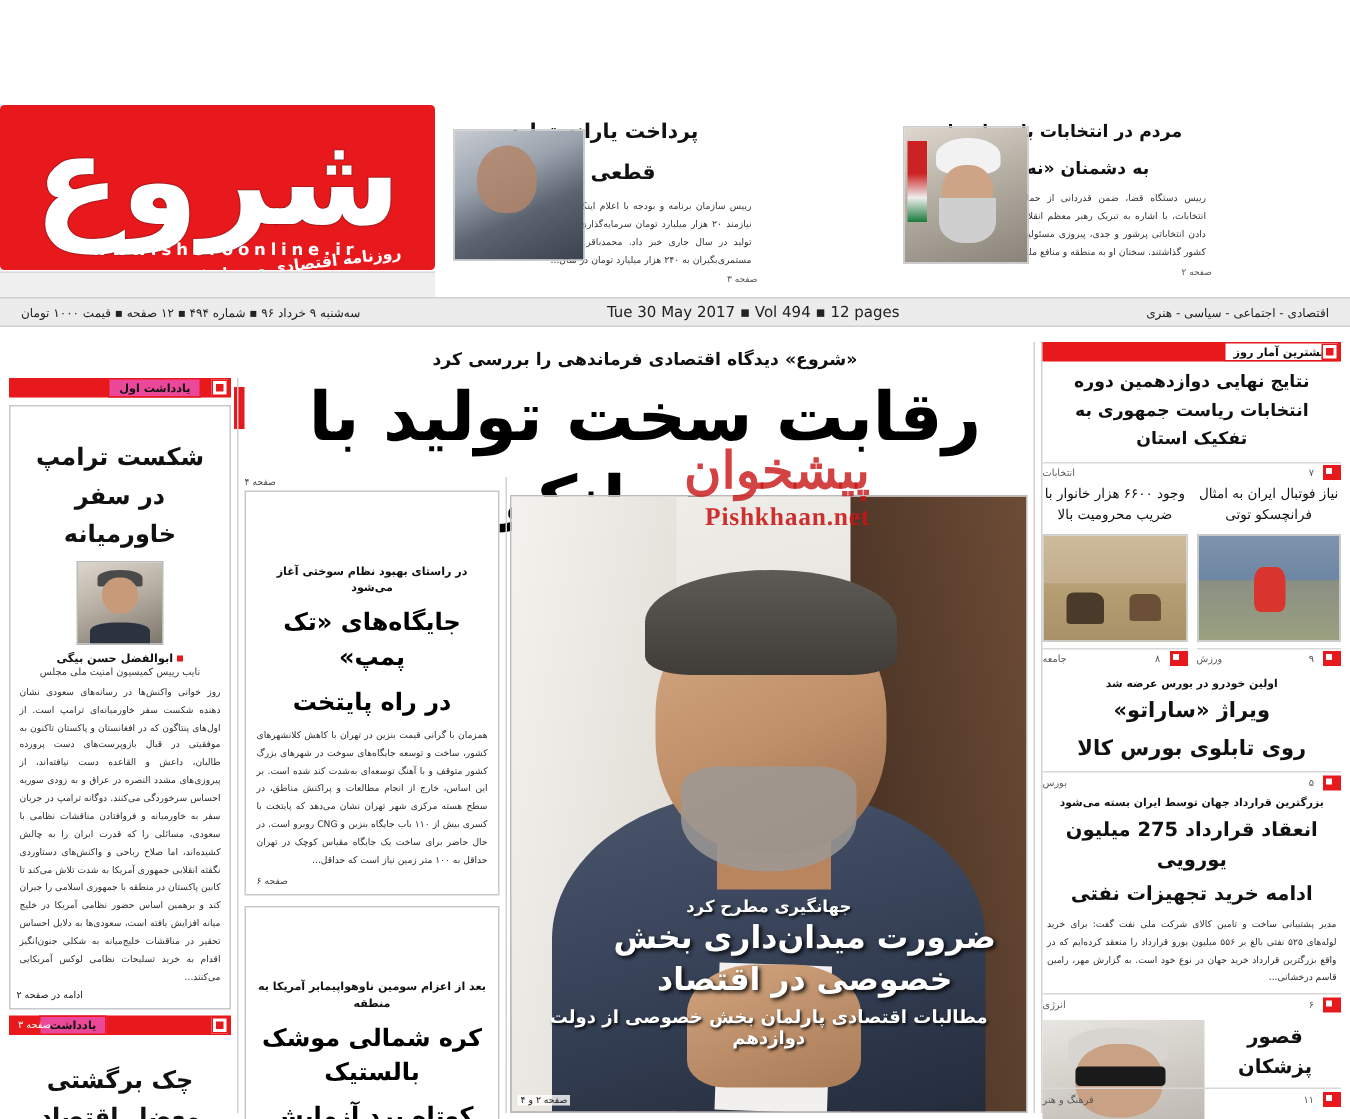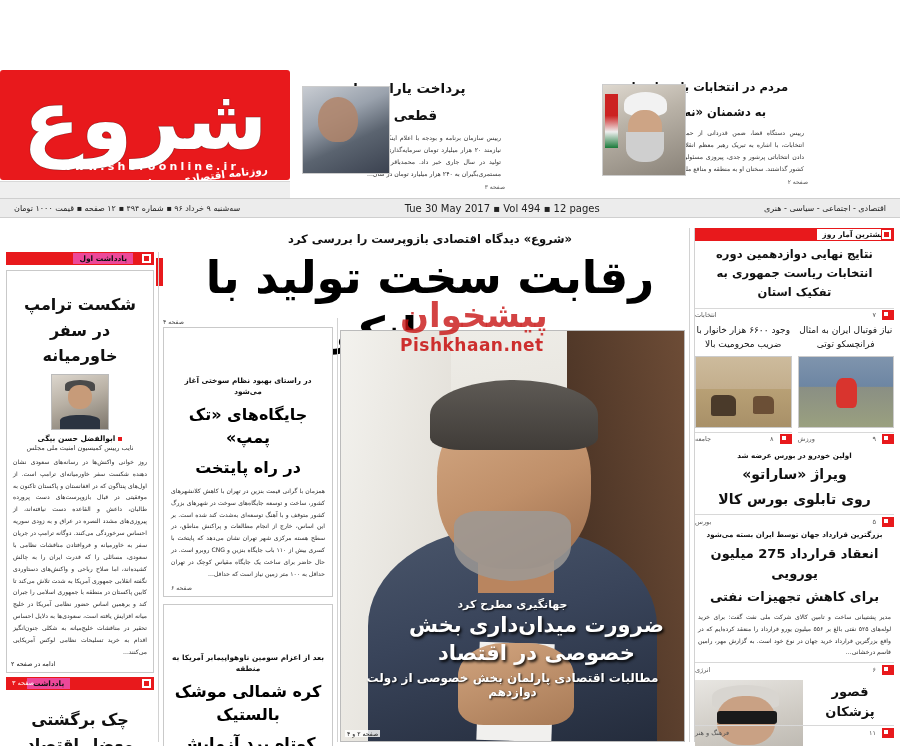--- a/index.html
+++ b/index.html
@@ -221,21 +221,21 @@
   .po-kicker { font-size: 11px; font-weight:bold; text-shadow: 1px 1px 2px rgba(0,0,0,.9); }
   .po-head { font-size: 21px; font-weight:bold; line-height:1.3; text-shadow: 1.5px 1.5px 3px rgba(0,0,0,.95); margin-top:1px;padding-left:48px;}
   .po-sub { font-size: 12px; font-weight:bold; margin-top:4px; text-shadow: 1px 1px 2px rgba(0,0,0,.9);}
   .photo-pgref {
     position:absolute; left:4px; bottom:4px; font-size:6.2px; color:#222;
     background: rgba(255,255,255,.8); padding:0 2px;
   }
 
   .watermark {
     position:absolute; left: 400px; top: 300px; width: 180px; height: 100px;
-    pointer-events:none; text-align:left;
+    pointer-events:none; text-align:right;font-family:Liberation Serif, serif;
   }
   .wm-fa { font-size: 34px; font-weight:bold; color: rgba(200,20,20,.80); line-height:.9; }
   .wm-en { font-size: 17px; font-weight:bold; color: rgba(200,20,20,.88); direction:ltr; letter-spacing:.5px; margin-top:4px;}
 
   
   .right-col { position: absolute; right: 6px; top: 228px; width: 200px; height: 514px;
                border-left: 1px solid #d2d2d2; padding-left: 0; }
   .rc-strip {
     position: relative; height: 13px; background: #e8191c; margin-bottom: 4px;
     display:flex; align-items:center; justify-content:flex-end;
@@ -347,21 +347,21 @@
       </div>
     </div>
   </div>
 
   <div class="datebar">
     <span class="cats">اقتصادی - اجتماعی - سیاسی - هنری</span>
     <span class="en">Tue 30 May 2017 ▪ Vol 494 ▪ 12 pages</span>
     <span>سه‌شنبه ۹ خرداد ۹۶ ▪ شماره ۴۹۴ ▪ ۱۲ صفحه ▪ قیمت ۱۰۰۰ تومان</span>
   </div>
 
-  <div class="kicker">«شروع» دیدگاه اقتصادی بازوپرست را بررسی کرد</div>
+  <div class="kicker">«شروع» دیدگاه اقتصادی فرماندهی را بررسی کرد</div>
   <div class="hl-redbar"></div>
   <div class="main-headline">رقابت سخت تولید با سود بانکی</div>
 
   <div class="left-col">
 
     <div class="sect-strip">
       <div class="tag">یادداشت اول</div>
       <div class="mini"></div>
     </div>
 
@@ -511,21 +511,21 @@
       <div class="grp">
         <div class="pgicon"></div>
         <span class="pgnum">۵</span>
       </div>
       <span class="lbl">بورس</span>
     </div>
 
     <div>
       <div class="rc-kicker">بزرگترین قرارداد جهان توسط ایران بسته می‌شود</div>
       <div class="rc-head3">انعقاد قرارداد 275 میلیون یورویی</div>
-      <div class="rc-head3">برای کاهش تجهیزات نفتی</div>
+      <div class="rc-head3">ادامه خرید تجهیزات نفتی</div>
       <div class="rc-body">مدیر پشتیبانی ساخت و تامین کالای شرکت ملی نفت گفت: برای خرید لوله‌های ۵۲۵ نفتی بالغ بر ۵۵۶ میلیون یورو قرارداد را منعقد کرده‌ایم که در واقع بزرگترین قرارداد خرید جهان در نوع خود است. به گزارش مهر، رامین قاسم درخشانی...</div>
     </div>
 
     <div class="rc-divider">
       <div class="grp">
         <div class="pgicon"></div>
         <span class="pgnum">۶</span>
       </div>
       <span class="lbl">انرژی</span>
     </div>

